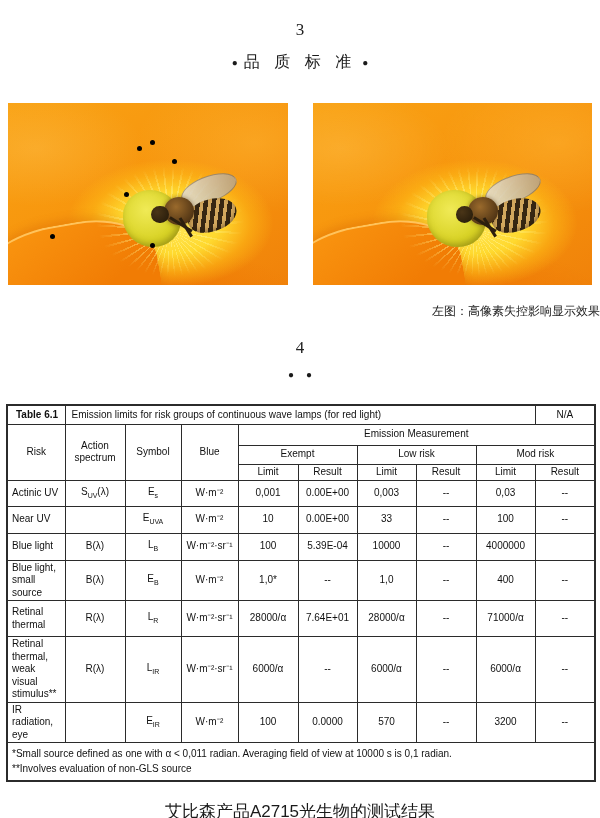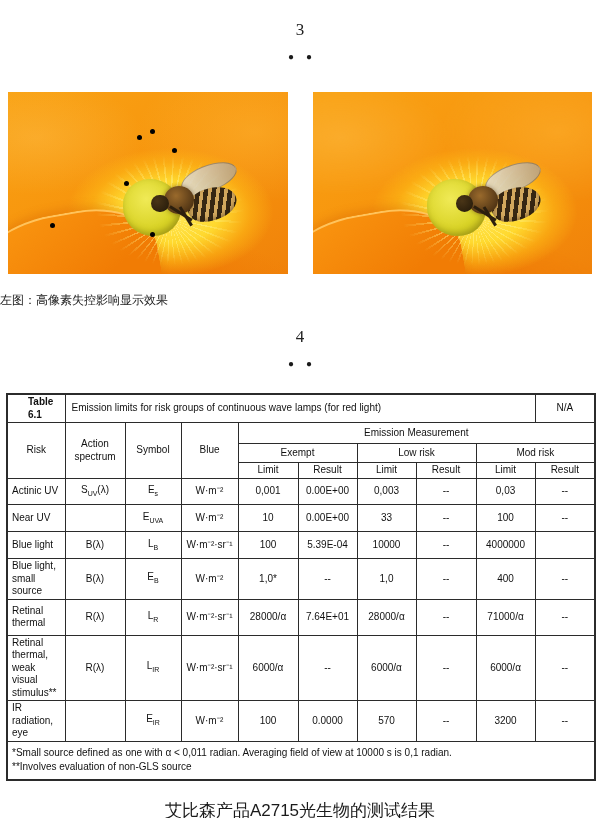--- a/index.html
+++ b/index.html
@@ -57,46 +57,47 @@
             border-radius:50%; box-shadow:0 0 5px rgba(80,50,15,.55); }
   .head { left:12%; top:40%; width:17%; height:22%;
           background:radial-gradient(circle at 35% 35%, #4a3517, #221809);
           border-radius:50%; }
   .leg1 { left:28%; top:62%; width:26%; height:2.5px; background:#2c1f0e; transform:rotate(32deg); }
   .leg2 { left:35%; top:66%; width:22%; height:2.5px; background:#2c1f0e; transform:rotate(58deg); }
   .dot { position:absolute; width:5px; height:5px; margin:-2px 0 0 -2px;
          background:#000; border-radius:50%; }
 
   .captions { display:flex; margin-top:18px; }
-  .captions div { flex:1; text-align:left; font-size:12px; color:#222; }
+  .captions div { flex:1; text-align:right; font-size:12px; color:#222; }
 
   
   table { width:588px; margin:24px 0 0 6px; border-collapse:collapse;
           table-layout:fixed; font-size:10px; color:#111;
           border:2px solid #2b2b2b; }
   th, td { border:1px solid #2b2b2b; text-align:center; vertical-align:middle;
            padding:1px 2px; font-weight:normal; line-height:1.25; }
   th { white-space:pre-line; }
   sub { font-size:7px; }
-  .tbl-label { font-weight:bold; text-align:left; padding-left:20px; }
+  .tbl-label { font-weight:bold; text-align:left; padding-left:8px; }
   .tbl-title { text-align:left; padding-left:6px; }
   .risk-cell { text-align:left; padding-left:4px; }
   .h-title { height:19px; } .h-em { height:21px; }
   .h-group { height:19px; } .h-lr { height:16px;padding-left:44px; }
   .footnote-cell { text-align:left; padding:4px 4px; line-height:1.45; }
 
   .footer-caption { margin-top:18px; text-align:center; font-size:17px; color:#1a1a1a; }
 </style>
 </head>
 <body>
 
 <div class="page-number" id="pn3">3</div>
 
 <div class="section-heading">
   <span class="bullet">●</span>
+  <span class="heading-text">品 质 标 准</span>
   <span class="bullet">●</span>
 </div>
 
 <div class="photos">
   <figure class="photo">
     <div class="scene">
   <div class="petal"></div>
   <div class="stamens"></div>
   <div class="pollen"></div>
   <div class="bee">

